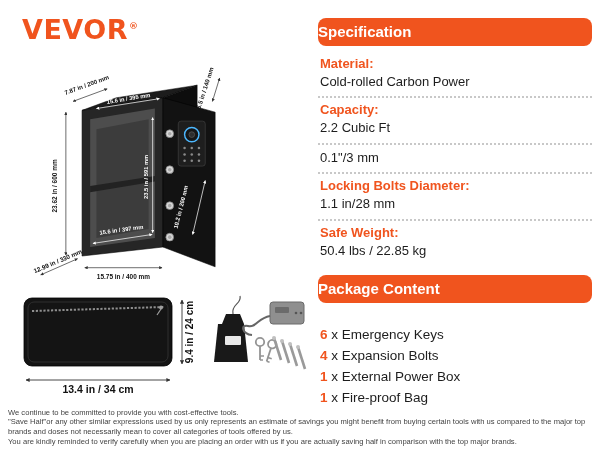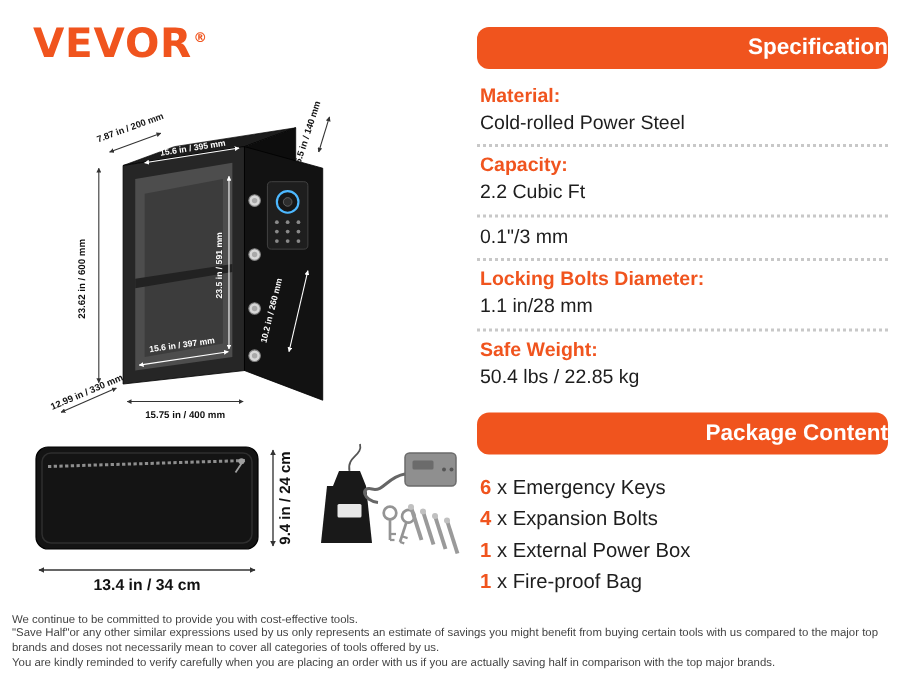--- a/index.html
+++ b/index.html
@@ -8,28 +8,28 @@
   .canvas{position:relative;width:600px;height:450px;background:#fff;overflow:hidden}
 
   .logo{position:absolute;left:22px;top:14px;font-size:27px;font-weight:800;color:var(--accent,#F0541E);letter-spacing:.5px;font-family:"DejaVu Sans",sans-serif}
   .logo .reg{font-size:9px;font-weight:700;vertical-align:super;margin-left:1px}
 
   .safe-wrap{position:absolute;left:28px;top:42px;width:252px;height:241px}
   .bag-wrap{position:absolute;left:12px;top:290px;width:300px;height:108px}
   svg text{font-family:"Liberation Sans",sans-serif;font-weight:bold}
 
   .right-panel{position:absolute;left:318px;top:18px;width:274px}
-  .pill{background:var(--accent,#F0541E);color:#fff;font-size:15px;font-weight:700;text-align:right;border-radius:8px;padding:5px 0;line-height:1.2}
+  .pill{background:var(--accent,#F0541E);color:#fff;font-size:15px;font-weight:700;text-align:left;border-radius:8px;padding:5px 0;line-height:1.2}
   .pkg-header{margin-top:10px}
   .spec-list{margin-top:6px}
   .spec-item{padding:4px 2px 6px}
   .spec-item.sep{border-bottom:2px dotted #c8c8c8}
   .spec-label{color:var(--accent,#F0541E);font-weight:700;font-size:13px;line-height:1.3}
   .spec-value{color:#1d1d1d;font-size:13px;line-height:1.35}
-  .pkg-list{margin-top:11px}
+  .pkg-list{margin-top:21px}
   .pkg-item{font-size:13.5px;color:#1d1d1d;padding:3px 2px;font-weight:500}
   .pkg-item .qty{color:var(--accent,#F0541E);font-weight:700}
 
   .footer{position:absolute;left:8px;right:5px;bottom:3px;color:#434343;font-size:7.6px;line-height:1.3}
 </style>
 </head>
 <body>
 
 <div class="canvas">
 
@@ -163,21 +163,21 @@
       </g>
     </svg>
   </div>
 
   <div class="right-panel">
     <div class="pill">Specification</div>
 
     <div class="spec-list">
       <div class="spec-item sep">
         <div class="spec-label">Material:</div>
-        <div class="spec-value">Cold-rolled Power Steel</div>
+        <div class="spec-value">Cold-rolled Carbon Power</div>
       </div>
       <div class="spec-item sep">
         <div class="spec-label">Capacity:</div>
         <div class="spec-value">2.2 Cubic Ft</div>
       </div>
       <div class="spec-item sep">
         <div class="spec-value">0.1"/3 mm</div>
       </div>
       <div class="spec-item sep">
         <div class="spec-label">Locking Bolts Diameter:</div>

